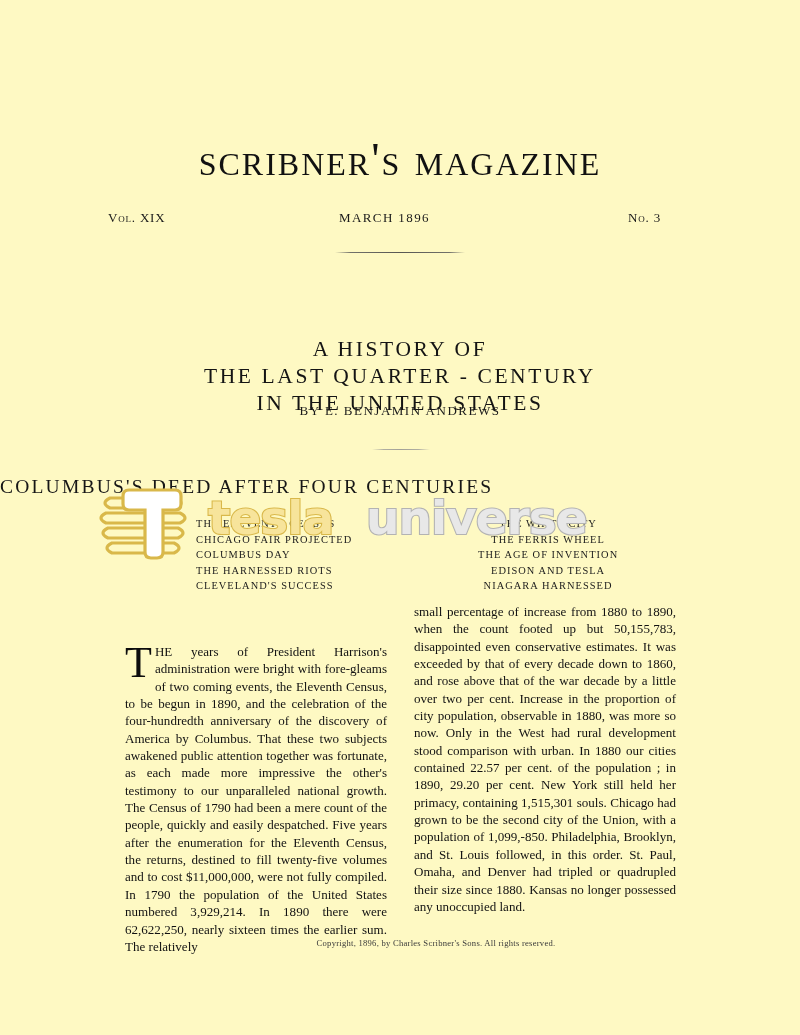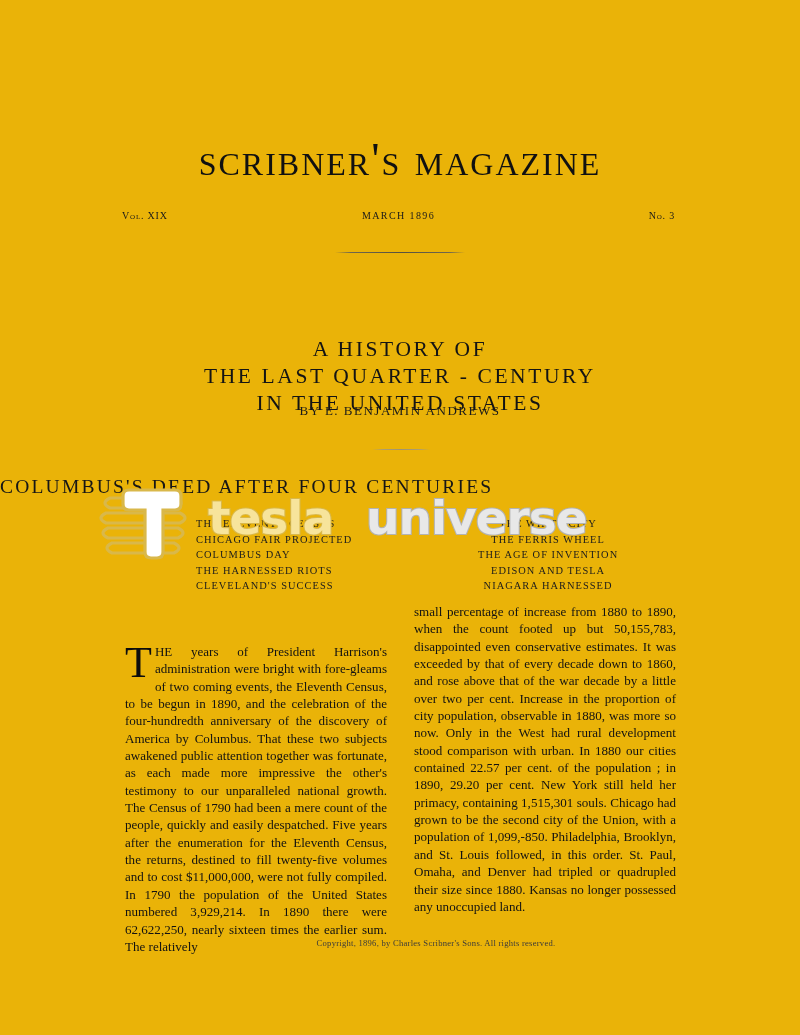--- a/index.html
+++ b/index.html
@@ -12,21 +12,21 @@
     height: 1035px;
     position: relative;
     font-family: "Liberation Serif", "DejaVu Serif", serif;
     color: #1a1a1a;
     overflow: hidden;
   }
 
   .page {
     position: absolute;
     inset: 0;
-    background: #eab308;
+    background: #fef9c3;
   }
 
   
   .masthead {
     position: absolute;
     top: 137px;
     left: 0;
     width: 800px;
     text-align: center;
   }
@@ -37,24 +37,24 @@
     color: #111111;
     line-height: 1;
     white-space: nowrap;
     font-variant: small-caps;
     text-transform: lowercase;
   }
 
   .issue-line {
     position: absolute;
     top: 210px;
-    left: 122px;
+    left: 108px;
     width: 553px;
     height: 18px;
-    font-size: 10px;
+    font-size: 13px;
     color: #1a1a1a;
   }
   .issue-vol {
     position: absolute;
     left: 0;
     top: 0;
     font-variant: small-caps;
     letter-spacing: 0.8px;
     white-space: nowrap;
   }

